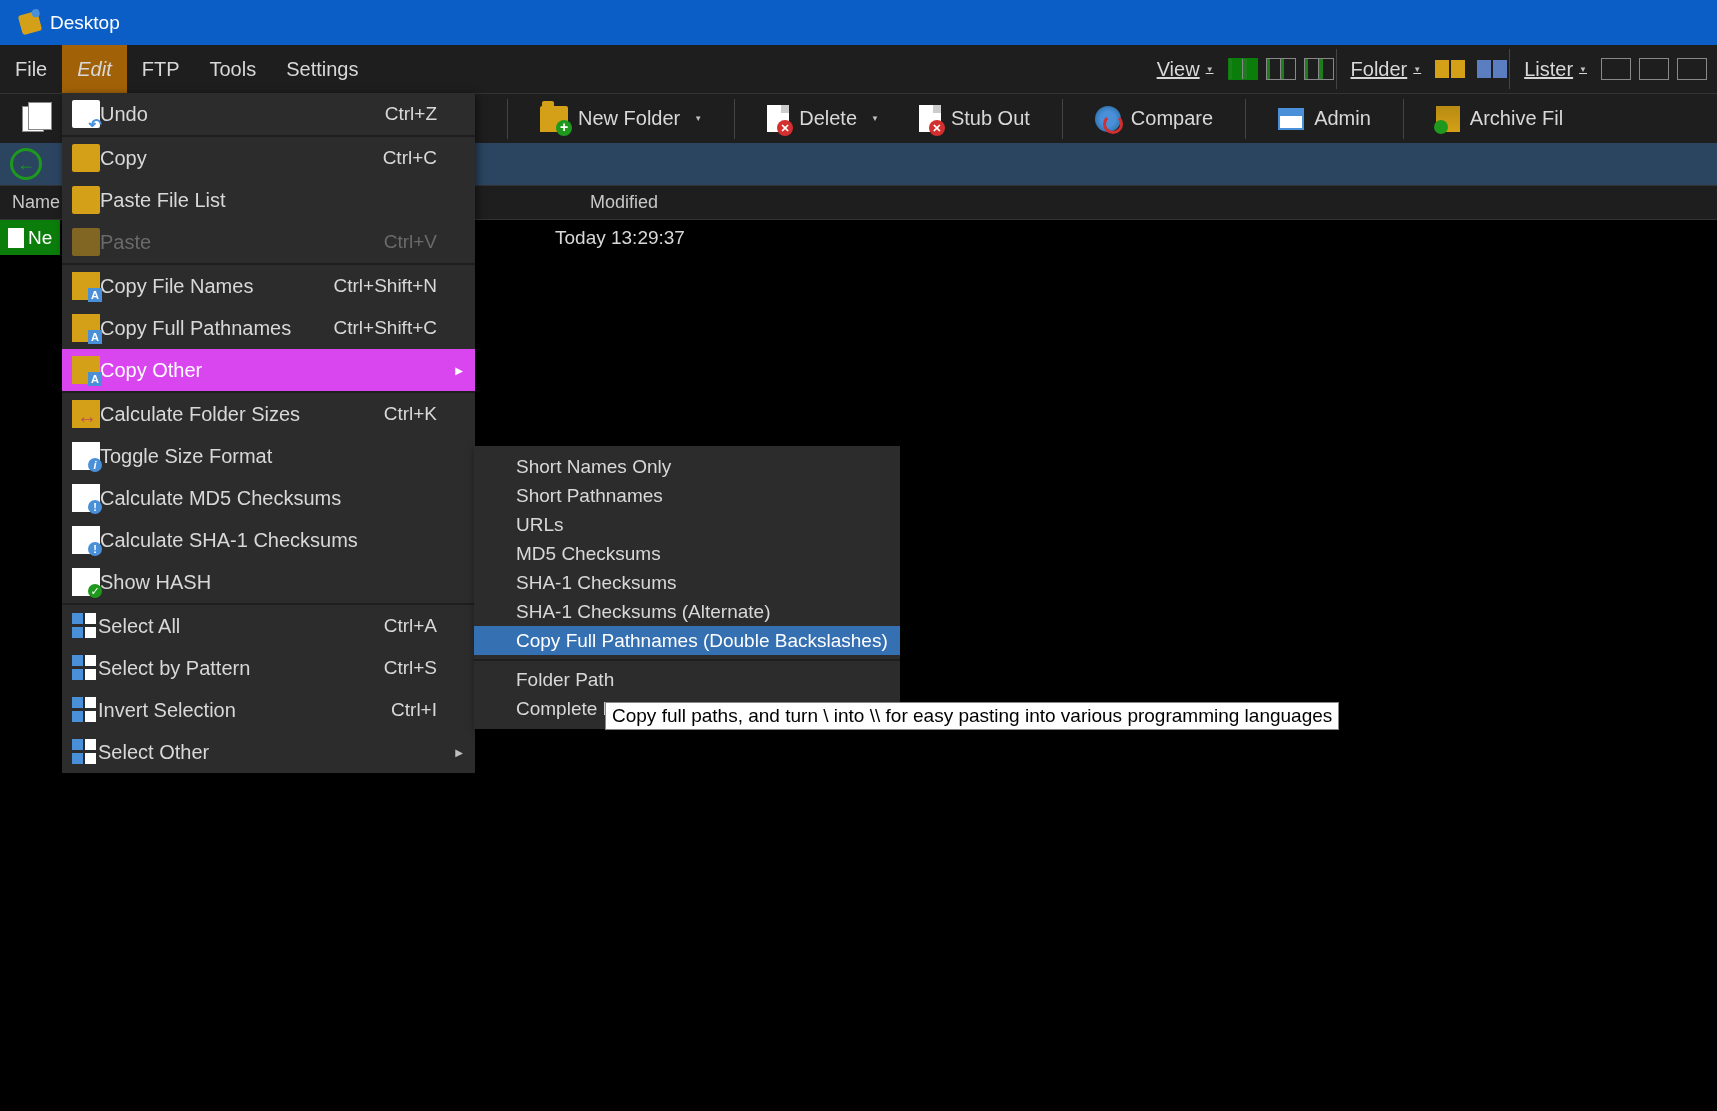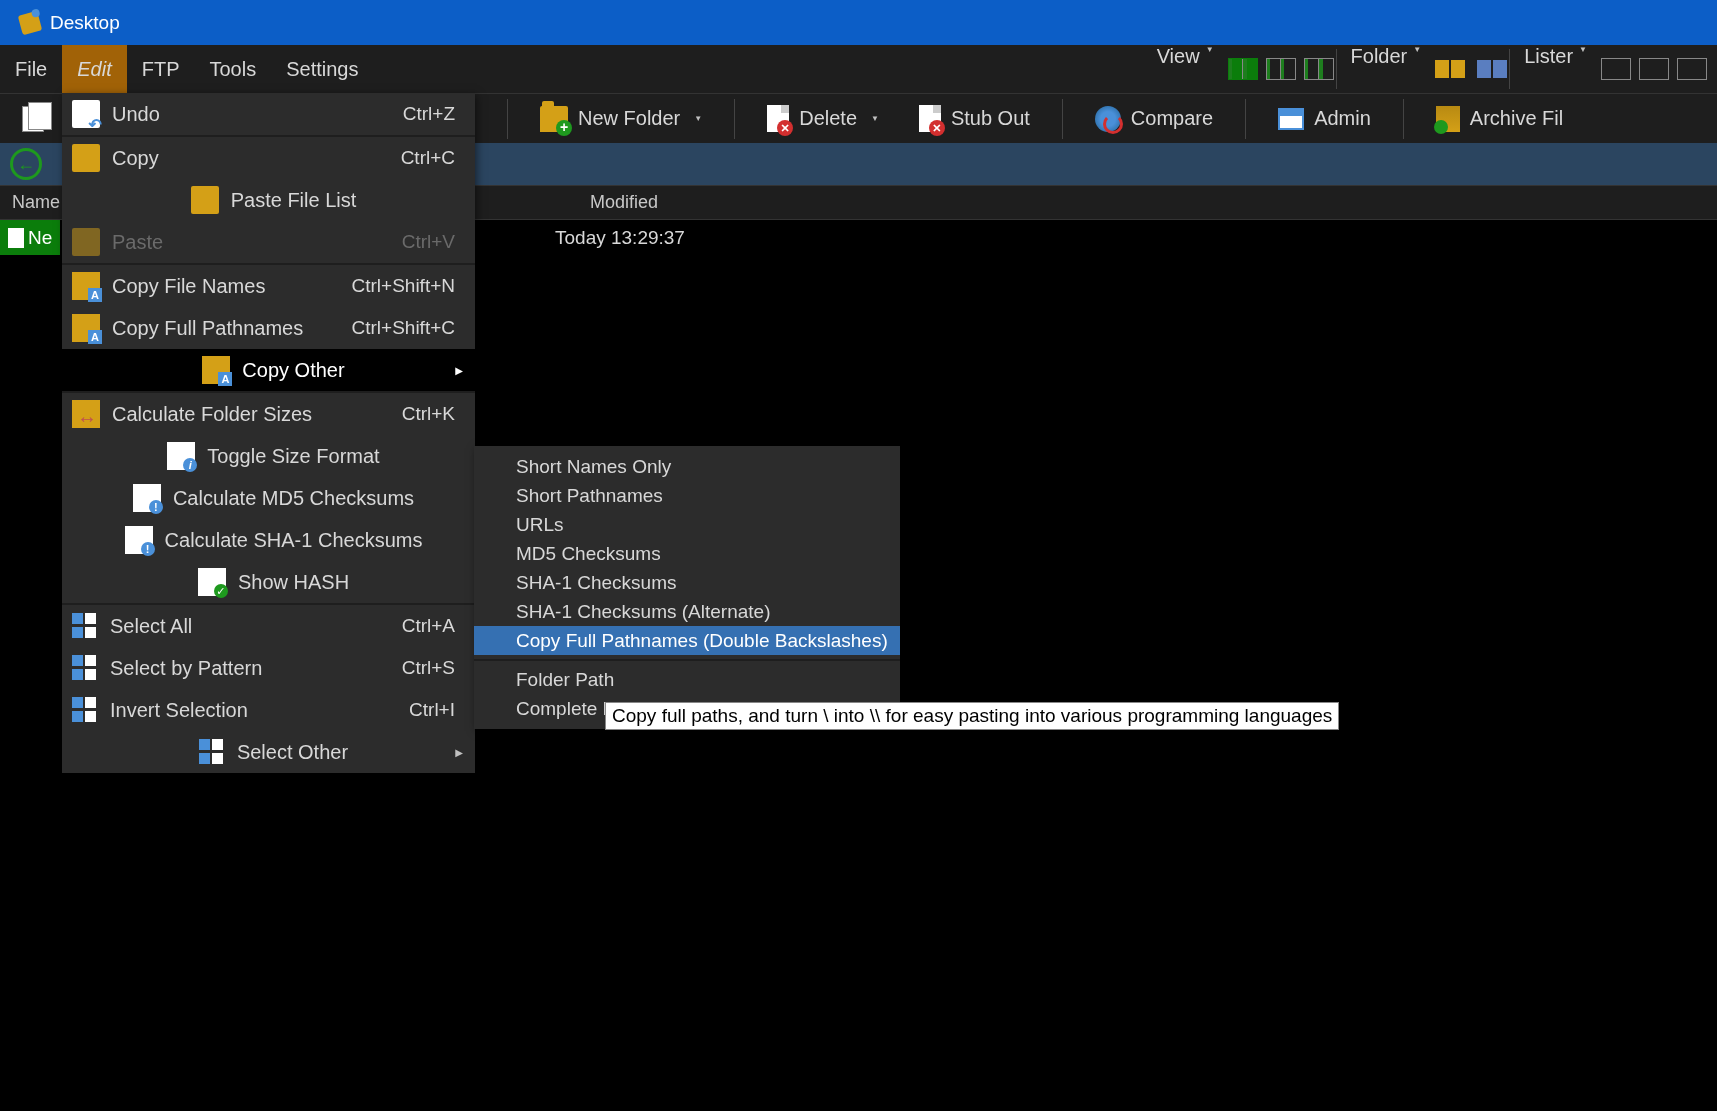--- a/index.html
+++ b/index.html
@@ -7,21 +7,21 @@
 
 .titlebar { background: #0c5ec7; height: 45px; display: flex; align-items: center; padding-left: 20px; color: #fff; font-size: 19px; }
 .titlebar-icon { width: 20px; height: 20px; margin-right: 10px; background: #d4a017; border-radius: 3px; transform: rotate(-15deg); display: inline-block; position: relative; }
 .titlebar-icon::after { content: ''; position: absolute; width: 8px; height: 8px; background: #4a90d9; border-radius: 50%; top: -2px; right: -2px; }
 
 .menubar { background: #1e1e1e; height: 48px; display: flex; align-items: stretch; color: #d8d8d8; font-size: 20px; }
 .menu-item { padding: 0 15px; display: flex; align-items: center; cursor: pointer; }
 .menu-item.active { background: #a16207; font-style: italic; }
 .menu-spacer { flex: 1; }
 .menu-right { display: flex; align-items: center; gap: 2px; padding-right: 10px; }
-.menu-tool { display: flex; align-items: flex-start; padding: 0 12px; gap: 6px; height: 100%; }
+.menu-tool { display: flex; align-items: center; padding: 0 12px; gap: 6px; height: 100%; text-decoration: underline; }
 .menu-tool.dd::after { content: '▼'; font-size: 8px; color: #c0c0c0; }
 .menu-divider { width: 1px; height: 40px; background: #444; }
 .view-icon { width: 30px; height: 22px; border: 1px solid #888; display: inline-flex; }
 .vi-stripe { background: linear-gradient(to right, #1e7e1e 25%, transparent 25%); flex:1; border-right: 1px solid #888; }
 .vi-stripe:last-child { border: none; }
 .view-icon.active { background: #0b7d0b; border-color: #0b7d0b; }
 
 .toolbar { background: #1e1e1e; height: 50px; display: flex; align-items: center; color: #d8d8d8; font-size: 20px; border-top: 1px solid #333; gap: 16px; padding-left: 10px; }
 .tb-btn { display: flex; align-items: center; gap: 10px; padding: 0 12px; height: 100%; }
 .tb-btn.dd::after { content: '▼'; font-size: 8px; color: #c0c0c0; margin-left: 4px; }
@@ -55,24 +55,24 @@
 .ch-name { width: 60px; padding-left: 12px; }
 .ch-mod { padding-left: 530px; }
 
 .file-row { display: flex; align-items: center; height: 35px; color: #d8d8d8; font-size: 19px; }
 .fr-name { width: 60px; background: #0b7d0b; color: #fff; padding-left: 8px; display:flex; align-items:center; gap:4px; height:100%; }
 .fr-doc { width:16px; height:20px; background:#fff; }
 .fr-mod { padding-left: 495px; }
 
 
 .dropdown-edit { position:absolute; top:93px; left:62px; width:413px; background:#2c2c2c; box-shadow: 2px 2px 8px rgba(0,0,0,0.5); z-index:10; }
-.dd-row { display:flex; align-items:center; height:42px; color:#d8d8d8; font-size:20px; padding-left:10px; gap:12px; position:relative;justify-content:center; }
-.dd-row.highlighted { background:#000000; color:#fff; }
+.dd-row { display:flex; align-items:center; height:42px; color:#d8d8d8; font-size:20px; padding-left:10px; position:relative; }
+.dd-row.highlighted { background:#d946ef; color:#fff; }
 .dd-row.disabled { color:#6a6a6a; }
-.dd-row .shortcut { margin-left:auto; padding-right:20px; color:#d8d8d8; font-size:19px; }
+.dd-row .shortcut { margin-left:auto; padding-right:38px; color:#d8d8d8; font-size:19px; }
 .dd-row.disabled .shortcut { color:#6a6a6a; }
 .dd-row.has-sub::after { content:'▶'; font-size:10px; position:absolute; right:12px; color:#c0c0c0; }
 .dd-row.highlighted::after { color:#fff; }
 .dd-sep { height:2px; background:#1e1e1e; margin: 0; }
 .dd-icon { width:28px; height:28px; display:inline-block; flex-shrink:0; }
 .di-undo { background:#fff; border-radius:2px; position:relative; }
 .di-undo::after { content:'↶'; color:#4a90d9; position:absolute; font-size:16px; bottom:-6px; right:-2px; font-weight:bold; }
 .di-list { background:#fff; position:relative; }
 .di-list::after { content:''; position:absolute; width:12px; height:2px; background:#4a90d9; bottom:4px; left:8px; box-shadow: 0 -5px #4a90d9, 0 -10px #4a90d9; }
 .di-cut { background:#d4a017; border-radius:2px; position:relative; }

